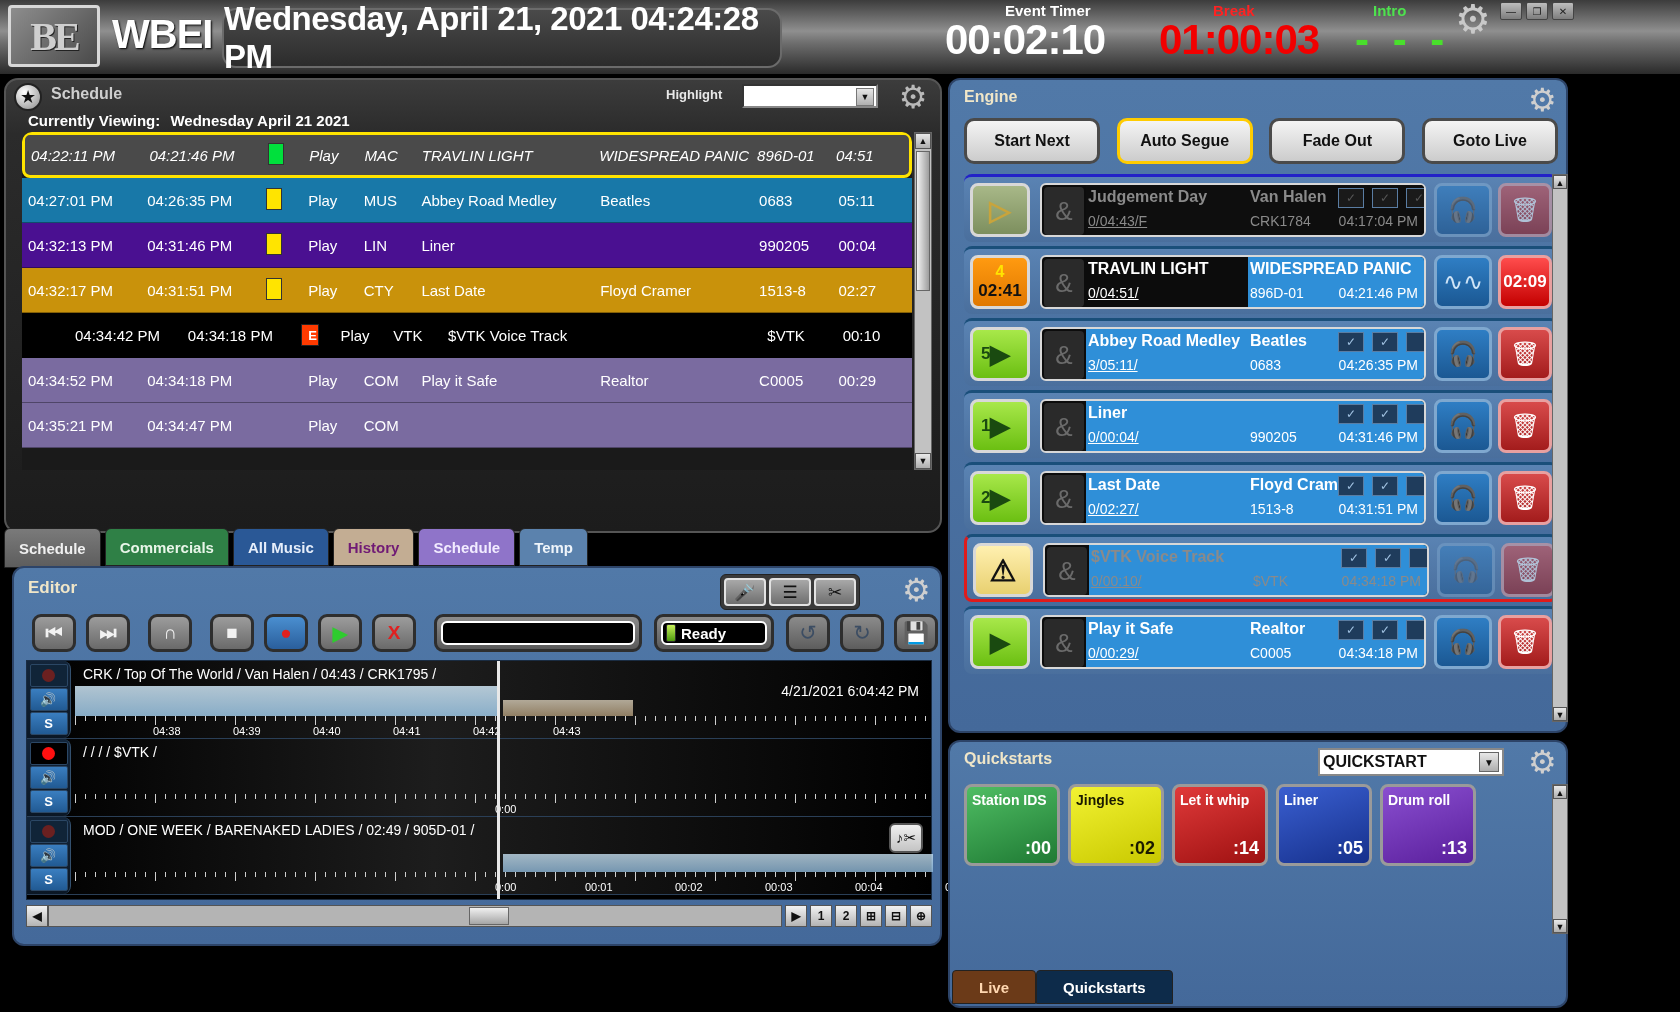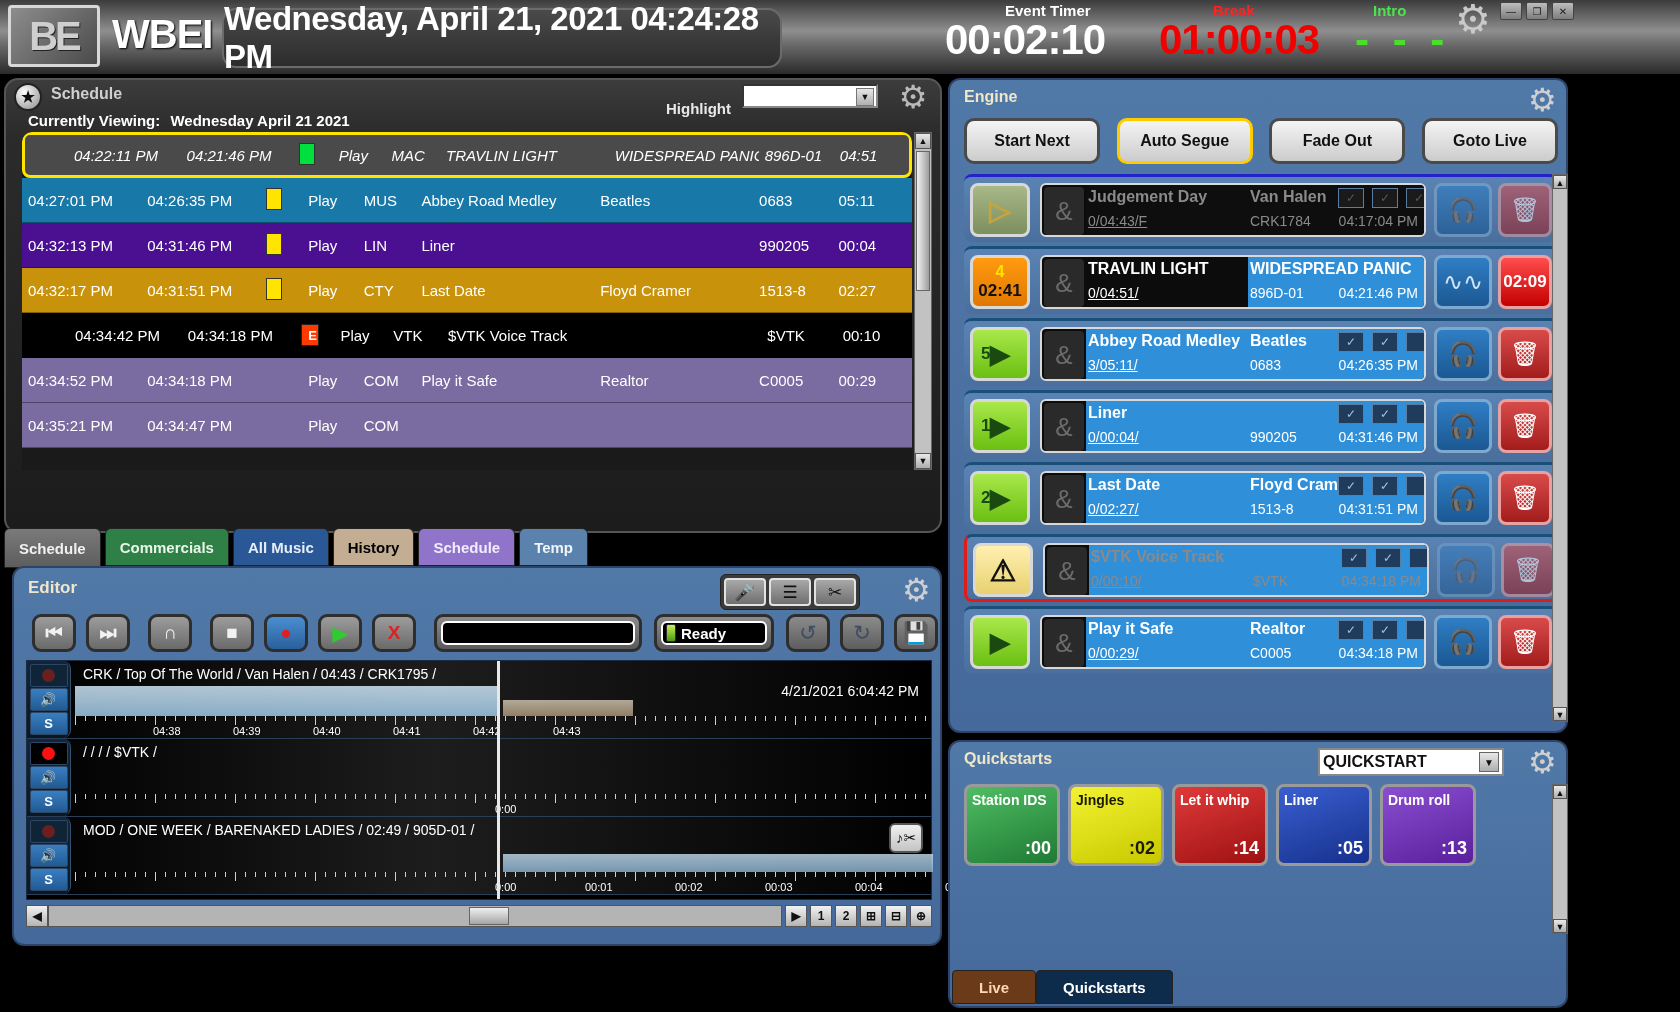--- a/index.html
+++ b/index.html
@@ -17,21 +17,21 @@
     background:linear-gradient(to bottom,#3c3c3c 0%,#8f8f8f 42%,#6e6e6e 58%,#2a2a2a 100%);
     border-bottom:2px solid #000;
   }
   .logo {
     position:absolute; left:8px; top:5px; width:92px; height:62px;
     background:linear-gradient(135deg,#8d8d8d,#4a4a4a);
     border:3px solid #d8d8d8; border-radius:4px;
     display:flex; align-items:center; justify-content:center;
   }
   .logo-inner { font-size:40px; font-weight:bold; color:#cfcfcf;
-    letter-spacing:-3px; font-family:Liberation Sans, sans-serif;
+    letter-spacing:-3px; font-family:Liberation Serif, serif;
     text-shadow:1px 1px 0 #222; }
   .station {
     position:absolute; left:112px; top:12px;
     font-size:40px; font-weight:bold; color:#fff; letter-spacing:-1px;
     text-shadow:1px 1px 2px #000;
   }
   .clockbox {
     position:absolute; left:222px; top:8px; width:560px; height:60px;
     background:linear-gradient(to bottom,#4a4a4a,#2c2c2c);
     border:2px solid #6b6b6b; border-radius:14px;
@@ -59,21 +59,21 @@
   .sched-panel {
     position:absolute; left:4px; top:78px; width:938px; height:455px;
     background:linear-gradient(to bottom,#3c3c3c,#2b2b2b 12%,#1c1c1c);
     border:2px solid #555; border-radius:14px;
   }
   .sched-head { position:relative; height:32px; }
   .star { position:absolute; left:8px; top:3px; width:28px; height:28px;
     border-radius:50%; background:radial-gradient(circle at 35% 30%,#fff,#8a8a8a);
     border:2px solid #222; color:#111; font-size:18px; line-height:24px; text-align:center; }
   .sched-title { position:absolute; left:45px; top:5px; font-size:16px; font-weight:bold; color:#cfcfcf; }
-  .hl-lbl { position:absolute; left:660px; top:20px; font-size:15px; font-weight:bold; color:#e8e8e8; }
+  .hl-lbl { position:absolute; left:660px; top:7px; font-size:13px; font-weight:bold; color:#e8e8e8; }
   .hl-select { position:absolute; left:736px; top:4px; width:136px; height:24px;
     background:#fff; border:2px inset #888; }
   .hl-arrow { position:absolute; right:2px; top:2px; width:18px; height:18px;
     background:linear-gradient(#e6e6e6,#b0b0b0); border:1px solid #777;
     font-size:9px; color:#111; text-align:center; line-height:17px; }
   .gear-sched { position:absolute; left:892px; top:3px; width:30px; height:30px;
     font-size:32px; color:#b9b9b9; line-height:28px; text-align:center; }
   .viewing { position:absolute; left:22px; top:32px; font-size:15px; font-weight:bold; color:#fff; }
   .viewing b { margin-left:6px; }
 
@@ -81,21 +81,21 @@
     overflow:hidden; background:#1a1a1a; border-radius:10px 10px 0 0; }
   .ghead { display:flex; height:36px; align-items:center;
     background:linear-gradient(to bottom,#cfcfcf,#8f8f8f);
     border-radius:9px 9px 0 0; color:#4d4d4d; font-size:15px; font-weight:bold; }
   .ghead div, .grow div { padding-left:6px; overflow:hidden; white-space:nowrap; }
   .c0{width:120px}.c1{width:120px}.c2{width:42px}.c3{width:56px}.c4{width:58px}
   .c5{width:180px}.c6{width:160px}.c7{width:80px}.c8{width:80px}
   .grow { display:flex; height:45px; align-items:center; font-size:15px; color:#fff;
     border-bottom:1px solid rgba(0,0,0,.35); }
   .grow.sel { border:3px solid #ffe400; border-radius:8px; height:46px;
-    background:#4a4a4a; font-style:italic;padding-left:43px; }
+    background:#4a4a4a; font-style:italic; }
   .stat-box { width:16px; height:22px; display:inline-block; border:1px solid #333; }
   .stat-e { width:18px; height:22px; background:#ff3a00; color:#fff; font-size:13px;
     font-weight:bold; text-align:center; line-height:21px; border:1px solid #222; }
   .scrollbar { position:absolute; left:908px; top:52px; width:18px; height:338px;
     background:#c2c2c2; border:1px solid #666; }
   .sb-btn { width:16px; height:16px; background:linear-gradient(#e9e9e9,#aeaeae);
     border:1px solid #555; font-size:9px; text-align:center; color:#111; line-height:14px; }
   .sb-thumb { position:absolute; left:1px; top:18px; width:14px; height:140px;
     background:linear-gradient(to right,#f2f2f2,#9d9d9d); border:1px solid #666; }
 
@@ -373,21 +373,21 @@
       <div class="sb-btn">▲</div>
       <div class="sb-thumb"></div>
       <div class="sb-btn" style="position:absolute;bottom:0;left:0">▼</div>
     </div>
   </div>
 
   <div class="tabs" id="tab-strip">
       <div class="tab" style="background: linear-gradient(rgb(122, 122, 122), rgb(93, 93, 93)); color: rgb(240, 240, 240); height: 40px;">Schedule</div>
       <div class="tab" style="background: rgb(47, 128, 70); color: rgb(232, 245, 232);">Commercials</div>
       <div class="tab" style="background: rgb(42, 88, 150); color: rgb(230, 238, 250);">All Music</div>
-      <div class="tab" style="background: rgb(195, 173, 147); color: #000000;">History</div>
+      <div class="tab" style="background: rgb(195, 173, 147); color: #701a75;">History</div>
       <div class="tab" style="background: rgb(143, 116, 201); color: rgb(242, 236, 255);">Schedule</div>
       <div class="tab" style="background: rgb(91, 130, 173); color: rgb(238, 244, 250);">Temp</div>
     </div>
 
   <div class="editor">
     <div class="ed-title">Editor</div>
     <div class="ed-modes">
       <div class="ed-mode">🎤</div>
       <div class="ed-mode">☰</div>
       <div class="ed-mode">✂</div>

